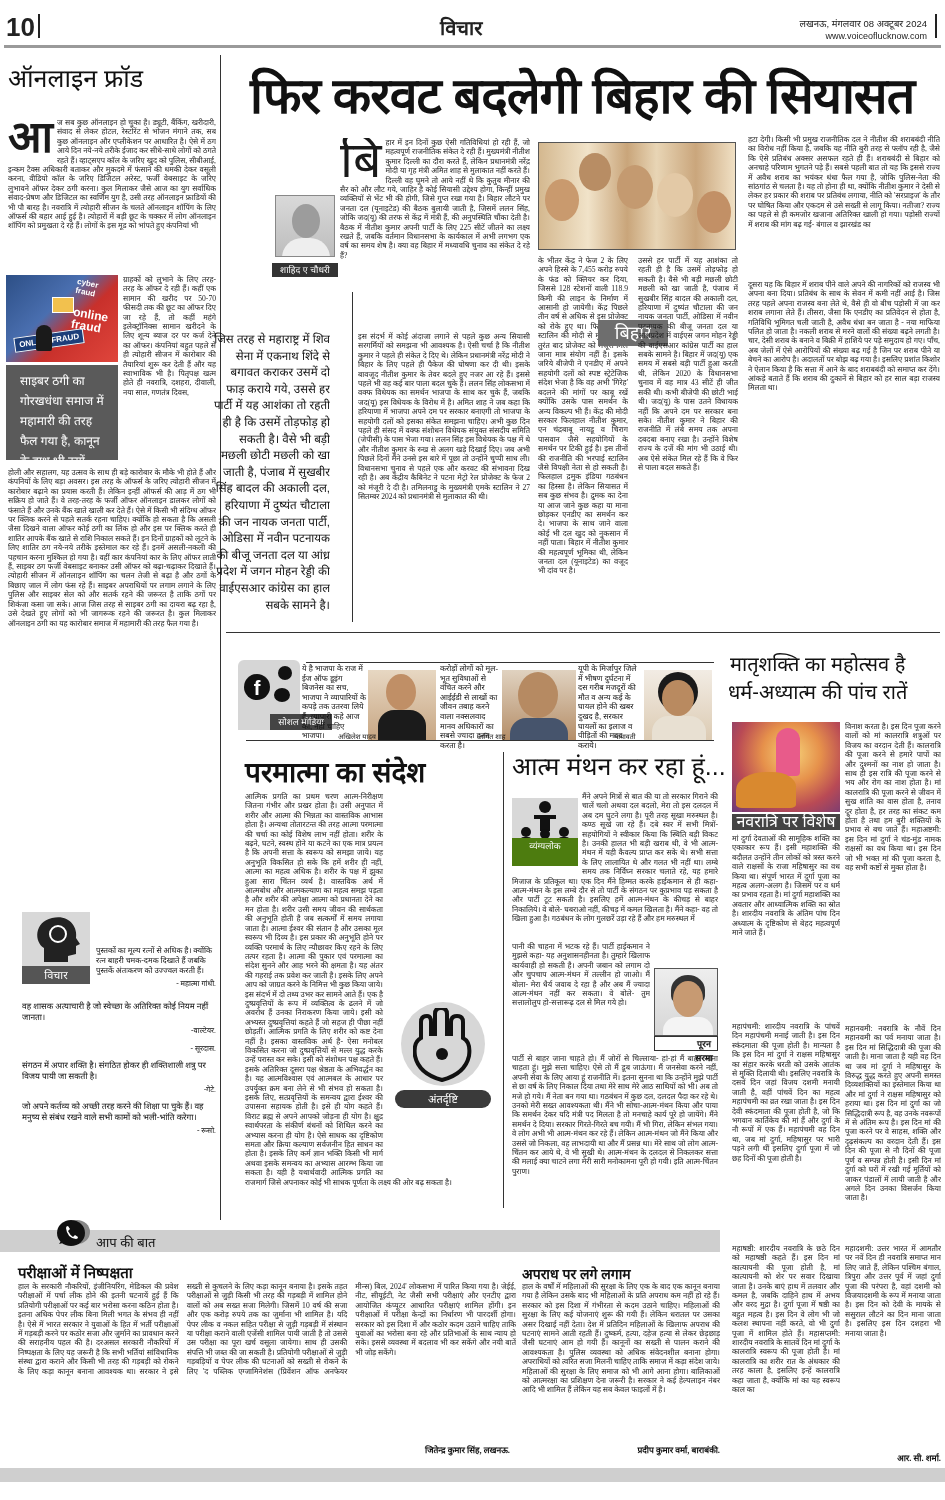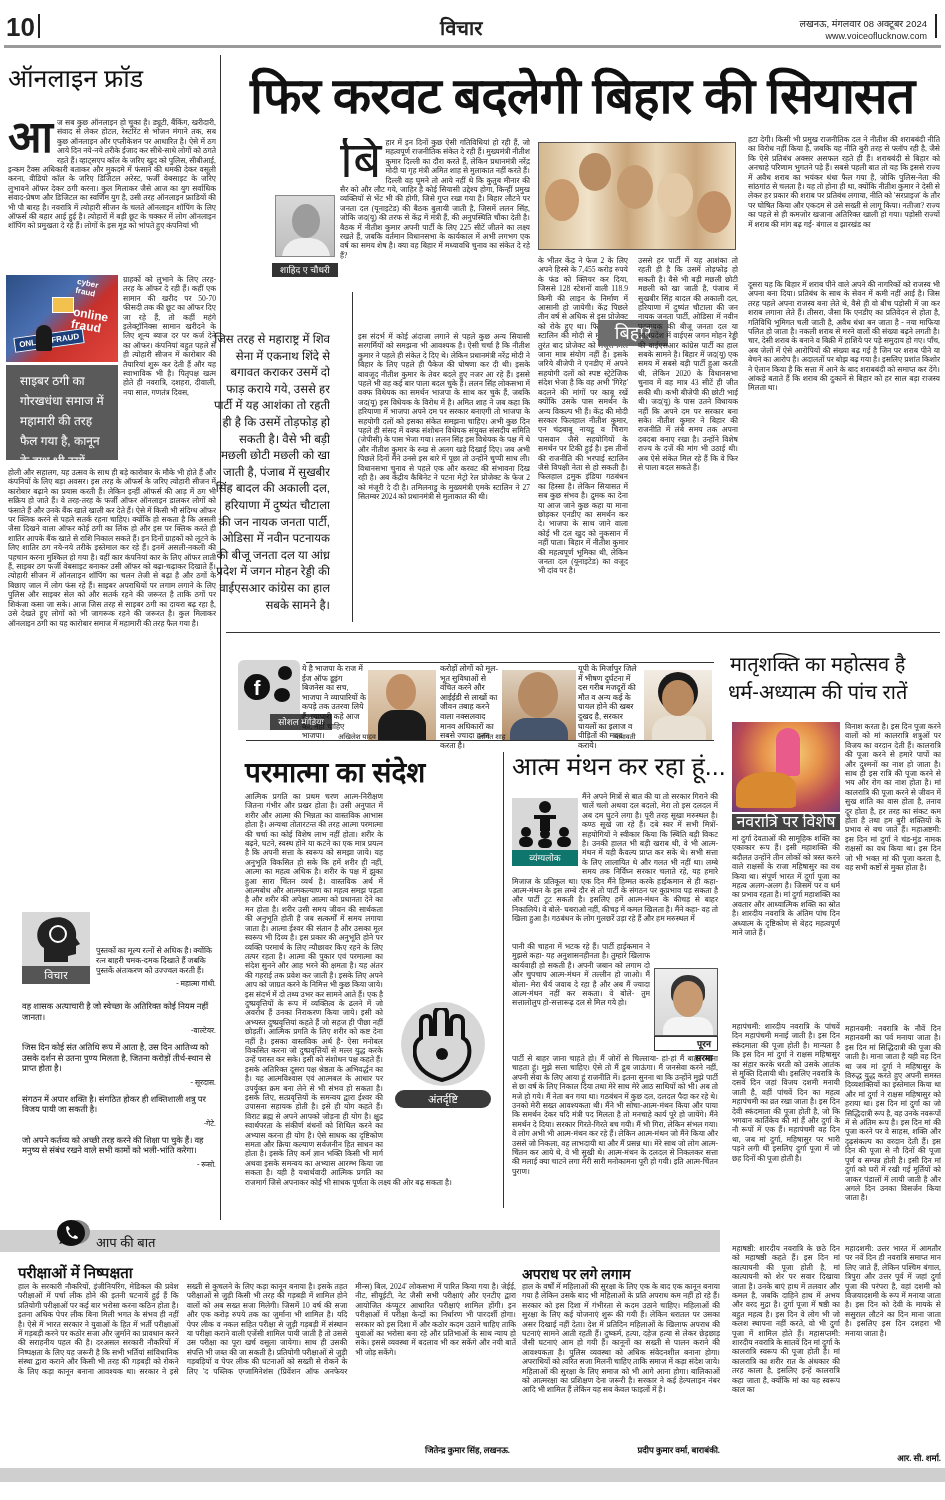--- a/index.html
+++ b/index.html
@@ -59,21 +59,20 @@
   </svg>
   <div class="abs tag" style="left:0;bottom:0;width:68px;height:18px;font-size:11px;line-height:18px;font-weight:normal;">विचार</div>
 </div>
 <div class="abs quote" style="left:96px;top:946px;width:120px;">
   <p style="font-size:7.8px;line-height:10px;">पुस्तकों का मूल्य रत्नों से अधिक है। क्योंकि रत्न बाहरी चमक-दमक दिखाते हैं जबकि पुस्तकें अंतःकरण को उज्ज्वल करती हैं।</p>
   <div class="by">- महात्मा गांधी.</div>
 </div>
 <div class="abs quote" style="left:22px;top:1002px;width:194px;">
   <p>वह शासक अत्याचारी है जो स्वेच्छा के अतिरिक्त कोई नियम नहीं जानता।</p>
   <div class="by">-वाल्टेयर.</div>
-  <p>जिस दिन कोई संत अतिथि रूप में आता है, उस दिन आतिथ्य को उसके दर्शन से उतना पुण्य मिलता है, जितना करोड़ों तीर्थ-स्थान से प्राप्त होता है।</p>
   <div class="by">- सूरदास.</div>
   <p>संगठन में अपार शक्ति है। संगठित होकर ही शक्तिशाली शत्रु पर विजय पायी जा सकती है।</p>
   <div class="by">-गेटे.</div>
   <p>जो अपने कर्तव्य को अच्छी तरह करने की शिक्षा पा चुके हैं। वह मनुष्य से संबंध रखने वाले सभी कामों को भली-भांति करेगा।</p>
   <div class="by">- रूसो.</div>
 </div>
 
 <div class="abs head" style="left:250px;top:60px;font-size:50px;letter-spacing:-1px;">फिर करवट बदलेगी बिहार की सियासत</div>
 
 <div class="abs" style="left:275px;top:195px;width:60px;height:62px;background:linear-gradient(180deg,#d9d9d9 0%,#bdbdbd 100%);border:1px solid #888;overflow:hidden;">
@@ -180,21 +179,21 @@
     <circle cx="33" cy="9" r="6" fill="#111"></circle>
     <rect x="22" y="17" width="22" height="4" fill="#111"></rect>
     <rect x="28" y="21" width="10" height="12" fill="#111"></rect>
     <circle cx="14" cy="34" r="5" fill="#111"></circle>
       <rect x="7" y="39" width="14" height="10" rx="5" fill="#111"></rect>
     <circle cx="33" cy="36" r="5" fill="#111"></circle>
       <rect x="26" y="41" width="14" height="9" rx="5" fill="#111"></rect>
     <circle cx="52" cy="34" r="5" fill="#111"></circle>
       <rect x="45" y="39" width="14" height="10" rx="5" fill="#111"></rect>
   </svg>
-  <div class="abs tag" style="left:0;bottom:0;width:66px;height:16px;font-size:9px;line-height:16px;font-weight:normal;background:#0f766e;">व्यंग्यलोक</div>
+  <div class="abs tag" style="left:0;bottom:0;width:66px;height:28px;font-size:9px;line-height:16px;font-weight:normal;background:#4d7c0f;">व्यंग्यलोक</div>
 </div>
 <div class="abs txt" style="left:512px;top:792px;width:206px;height:150px;text-indent:0;">
   <div style="float:left;width:70px;height:76px;"></div>
   <span>मैंने अपने मित्रों से बात की या तो सरकार गिराने की चालें चलो अथवा दल बदलो, मेरा तो इस दलदल में अब दम घुटने लगा है। पूरी तरह सूखा मरुस्थल है। कण्ठ सूखे जा रहे हैं। दबे स्वर में सभी मित्रों-सहयोगियों ने स्वीकार किया कि स्थिति बड़ी विकट है। उनकी हालत भी बड़ी खराब थी, वे भी आत्म-मंथन में यही कैवल्य प्राप्त कर सके थे। सभी सत्ता के लिए लालायित थे और गलत भी नहीं था। लम्बे समय तक निर्विघ्न सरकार चलाते रहे, यह हमारे मिजाज के प्रतिकूल था। एक दिन मैंने हिम्मत करके हाईकमान से ही कहा- आत्म-मंथन के इस लम्बे दौर से तो पार्टी के संगठन पर कुप्रभाव पड़ सकता है और पार्टी टूट सकती है। इसलिए हमें आत्म-मंथन के कीचड़ से बाहर निकालिये। वे बोले- घबराओ नहीं, कीचड़ में कमल खिलता है। मैंने कहा- वह तो खिला हुआ है। गठबंधन के लोग गुलछर्रे उड़ा रहे हैं और हम मरुस्थल में</span>
 </div>
 <div class="abs txt" style="left:512px;top:942px;width:138px;height:84px;">पानी की चाहना में भटक रहे हैं। पार्टी हाईकमान ने मुझसे कहा- यह अनुशासनहीनता है। तुम्हारे खिलाफ कार्यवाही हो सकती है। अपनी जबान को लगाम दो और चुपचाप आत्म-मंथन में तल्लीन हो जाओ। मैं बोला- मेरा धैर्य जवाब दे रहा है और अब मैं ज्यादा आत्म-मंथन नहीं कर सकता। वे बोले- तुम सत्तालोलुप हो-सत्तारूढ़ दल से मिल गये हो।</div>
 <div class="abs" style="left:654px;top:968px;width:64px;height:68px;background:linear-gradient(180deg,#eeeeee,#d6d6d6);border:1px solid #555;overflow:hidden;">
   <div class="abs" style="left:16px;top:6px;width:34px;height:30px;background:#333;border-radius:50% 50% 30% 30%"></div>
   <div class="abs" style="left:18px;top:12px;width:30px;height:36px;background:#c79a72;border-radius:50%"></div>
   <div class="abs" style="left:8px;top:48px;width:50px;height:22px;background:#f4f4f4;border-radius:14px 14px 0 0"></div>

